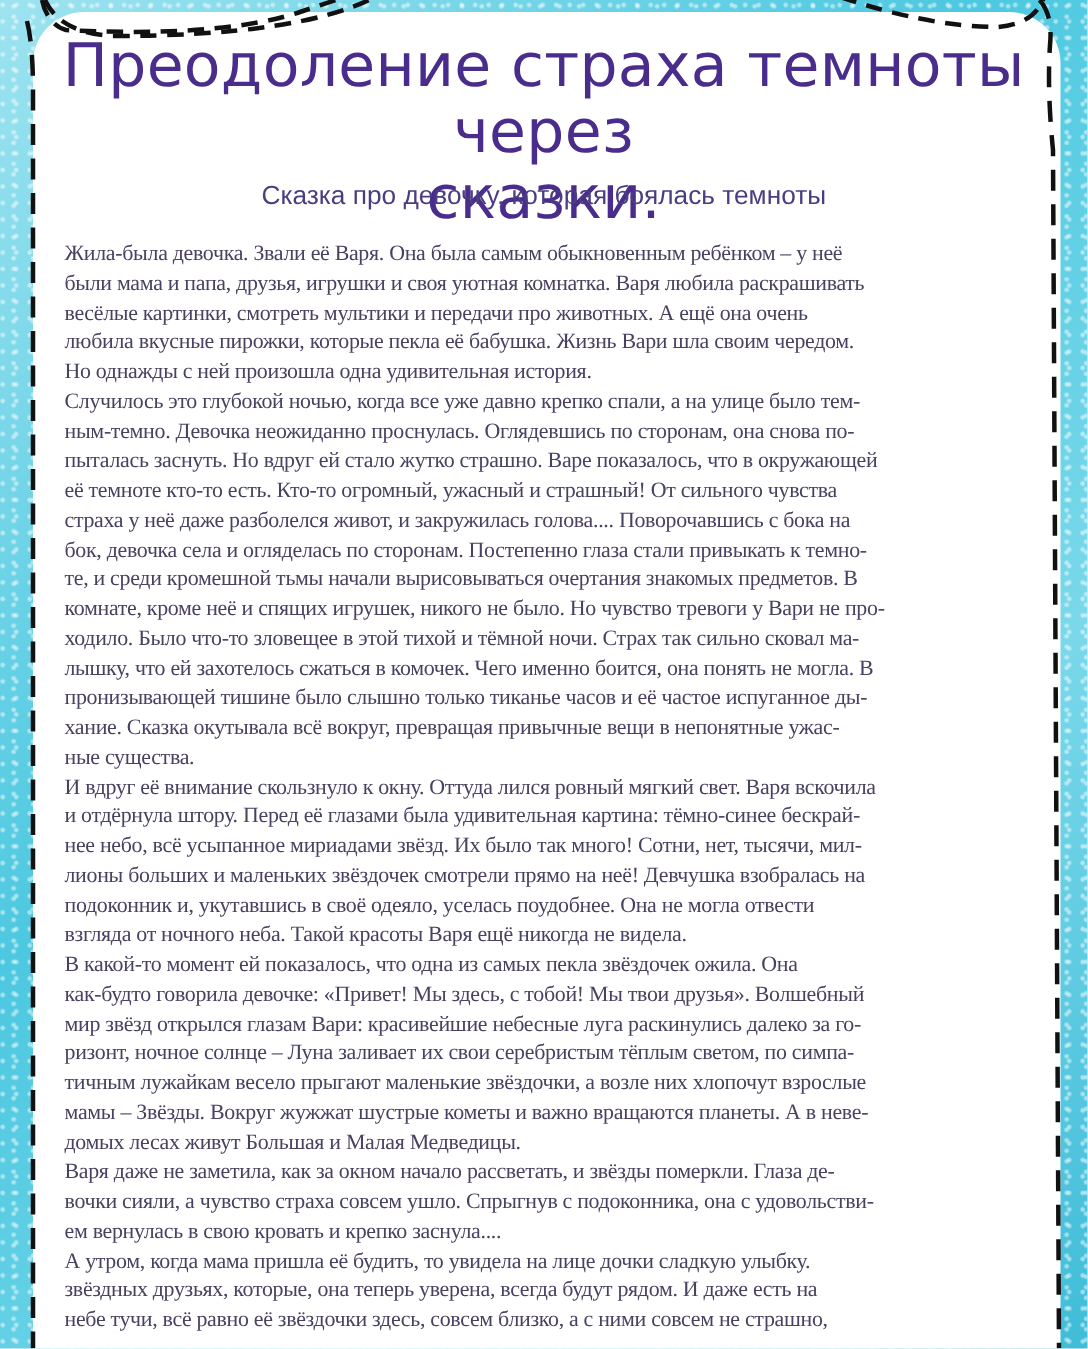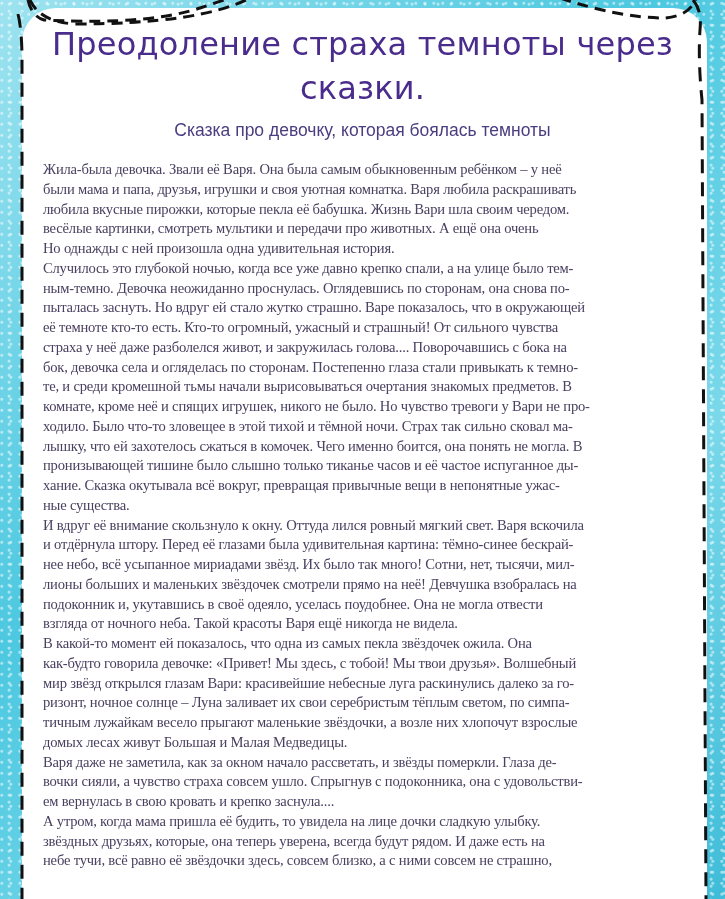--- a/index.html
+++ b/index.html
@@ -14,21 +14,21 @@
   }
   .sheet {
     position:absolute; left:22px; top:8px; width:685px; height:900px;
     background:#fff;
     border-radius: 34px 34px 0 0;
   }
   .frame-svg { position:absolute; left:0; top:0; width:725px; height:899px; pointer-events:none; }
   .title {
     position:absolute; left:40px; right:40px; top:22px;
     text-align:center; color:#4a2c8c;
-    font-family:"DejaVu Sans", sans-serif; font-size:32px; line-height:44px;
+    font-family:"DejaVu Sans", sans-serif; font-size:40px; line-height:44px;
     letter-spacing:0.2px;
   }
   .subtitle {
     position:absolute; left:40px; right:40px; top:120px;
     text-align:center; color:#4a3d80; font-size:17.5px;
     font-family:Liberation Sans, sans-serif;
   }
   .body {
     position:absolute; left:43px; width:640px; top:160px;
     color:#4a4060; font-size:14.6px; line-height:19.75px;
@@ -52,22 +52,22 @@
 <div class="title">
   <div>Преодоление страха темноты через</div>
   <div>сказки.</div>
 </div>
 
 <div class="subtitle">Сказка про девочку, которая боялась темноты</div>
 
 <div class="body" id="story">
     <span class="line">Жила-была девочка. Звали её Варя. Она была самым обыкновенным ребёнком – у неё</span>
     <span class="line">были мама и папа, друзья, игрушки и своя уютная комнатка. Варя любила раскрашивать</span>
+    <span class="line">весёлые картинки, смотреть мультики и передачи про животных. А ещё она очень</span>
     <span class="line">любила вкусные пирожки, которые пекла её бабушка. Жизнь Вари шла своим чередом.</span>
-    <span class="line">весёлые картинки, смотреть мультики и передачи про животных. А ещё она очень</span>
     <span class="line">Но однажды с ней произошла одна удивительная история.</span>
     <span class="line">Случилось это глубокой ночью, когда все уже давно крепко спали, а на улице было тем-</span>
     <span class="line">ным-темно. Девочка неожиданно проснулась. Оглядевшись по сторонам, она снова по-</span>
     <span class="line">пыталась заснуть. Но вдруг ей стало жутко страшно. Варе показалось, что в окружающей</span>
     <span class="line">её темноте кто-то есть. Кто-то огромный, ужасный и страшный! От сильного чувства</span>
     <span class="line">страха у неё даже разболелся живот, и закружилась голова.... Поворочавшись с бока на</span>
     <span class="line">бок, девочка села и огляделась по сторонам. Постепенно глаза стали привыкать к темно-</span>
     <span class="line">те, и среди кромешной тьмы начали вырисовываться очертания знакомых предметов. В</span>
     <span class="line">комнате, кроме неё и спящих игрушек, никого не было. Но чувство тревоги у Вари не про-</span>
     <span class="line">ходило. Было что-то зловещее в этой тихой и тёмной ночи. Страх так сильно сковал ма-</span>
@@ -79,20 +79,21 @@
     <span class="line">и отдёрнула штору. Перед её глазами была удивительная картина: тёмно-синее бескрай-</span>
     <span class="line">нее небо, всё усыпанное мириадами звёзд. Их было так много! Сотни, нет, тысячи, мил-</span>
     <span class="line">лионы больших и маленьких звёздочек смотрели прямо на неё! Девчушка взобралась на</span>
     <span class="line">подоконник и, укутавшись в своё одеяло, уселась поудобнее. Она не могла отвести</span>
     <span class="line">взгляда от ночного неба. Такой красоты Варя ещё никогда не видела.</span>
     <span class="line">В какой-то момент ей показалось, что одна из самых пекла звёздочек ожила. Она</span>
     <span class="line">как-будто говорила девочке: «Привет! Мы здесь, с тобой! Мы твои друзья». Волшебный</span>
     <span class="line">мир звёзд открылся глазам Вари: красивейшие небесные луга раскинулись далеко за го-</span>
     <span class="line">ризонт, ночное солнце – Луна заливает их свои серебристым тёплым светом, по симпа-</span>
     <span class="line">тичным лужайкам весело прыгают маленькие звёздочки, а возле них хлопочут взрослые</span>
+    <span class="line">мамы – Звёзды. Вокруг жужжат шустрые кометы и важно вращаются планеты. А в неве-</span>
     <span class="line">домых лесах живут Большая и Малая Медведицы.</span>
     <span class="line">Варя даже не заметила, как за окном начало рассветать, и звёзды померкли. Глаза де-</span>
     <span class="line">вочки сияли, а чувство страха совсем ушло. Спрыгнув с подоконника, она с удовольстви-</span>
     <span class="line">ем вернулась в свою кровать и крепко заснула....</span>
     <span class="line">А утром, когда мама пришла её будить, то увидела на лице дочки сладкую улыбку.</span>
     <span class="line">звёздных друзьях, которые, она теперь уверена, всегда будут рядом. И даже есть на</span>
     <span class="line">небе тучи, всё равно её звёздочки здесь, совсем близко, а с ними совсем не страшно,</span>
   </div>
 
 </body></html>

